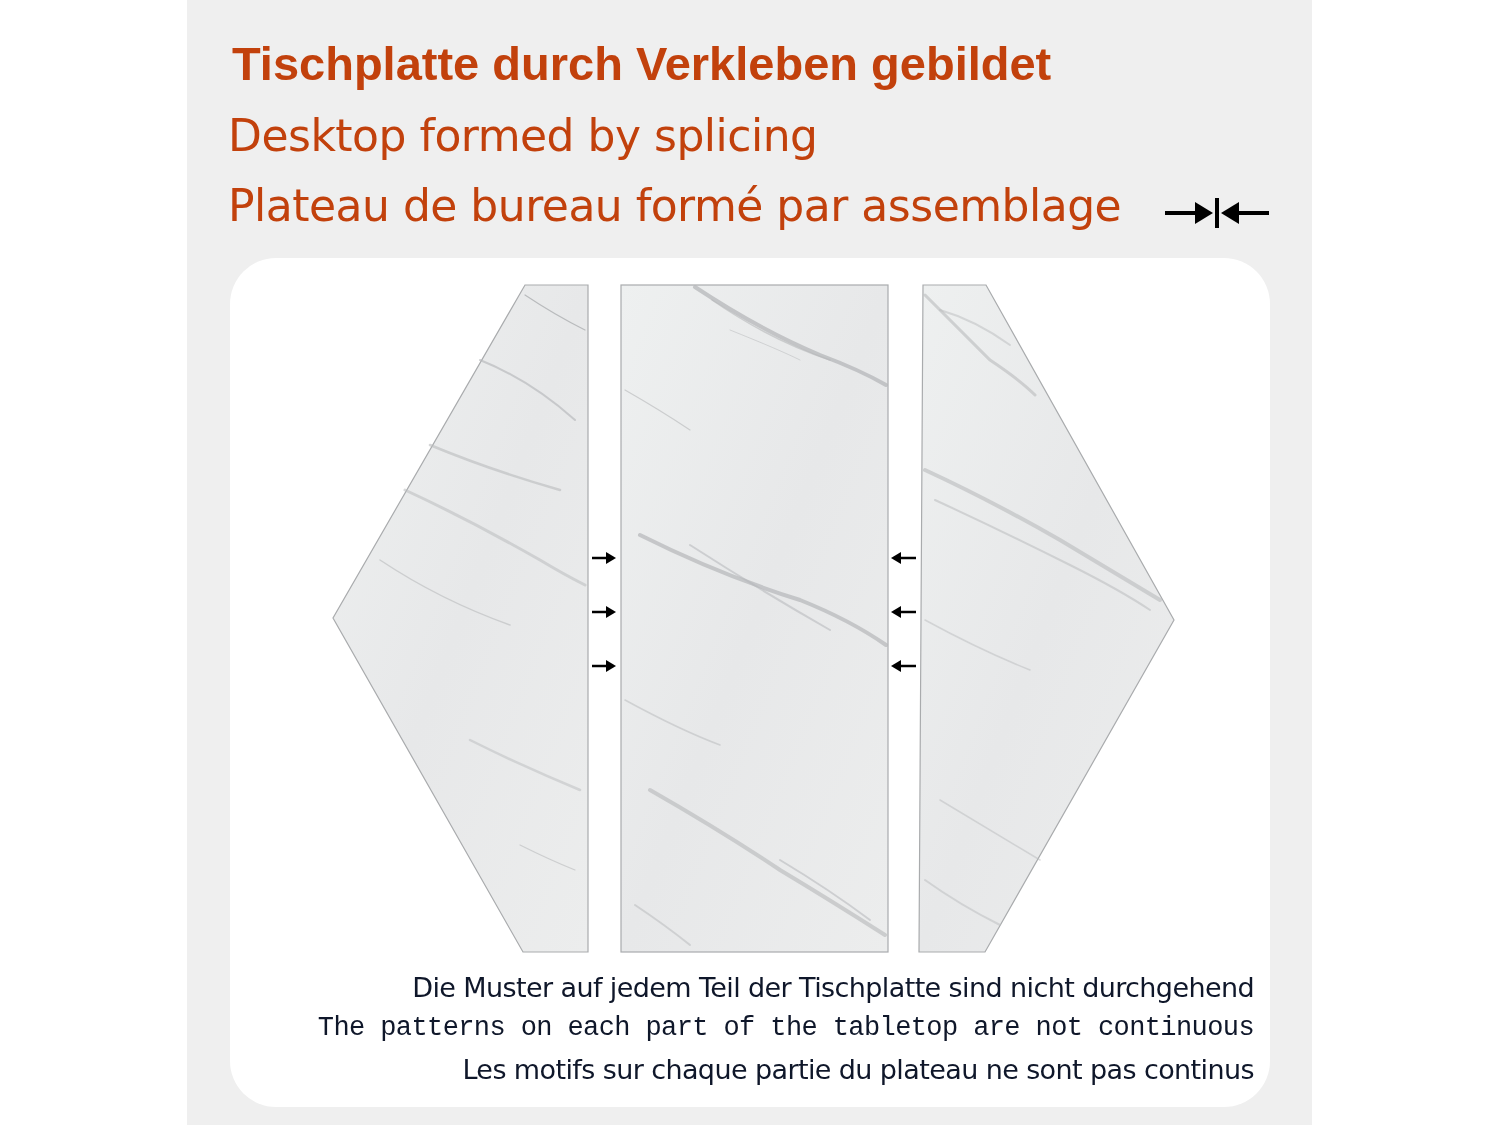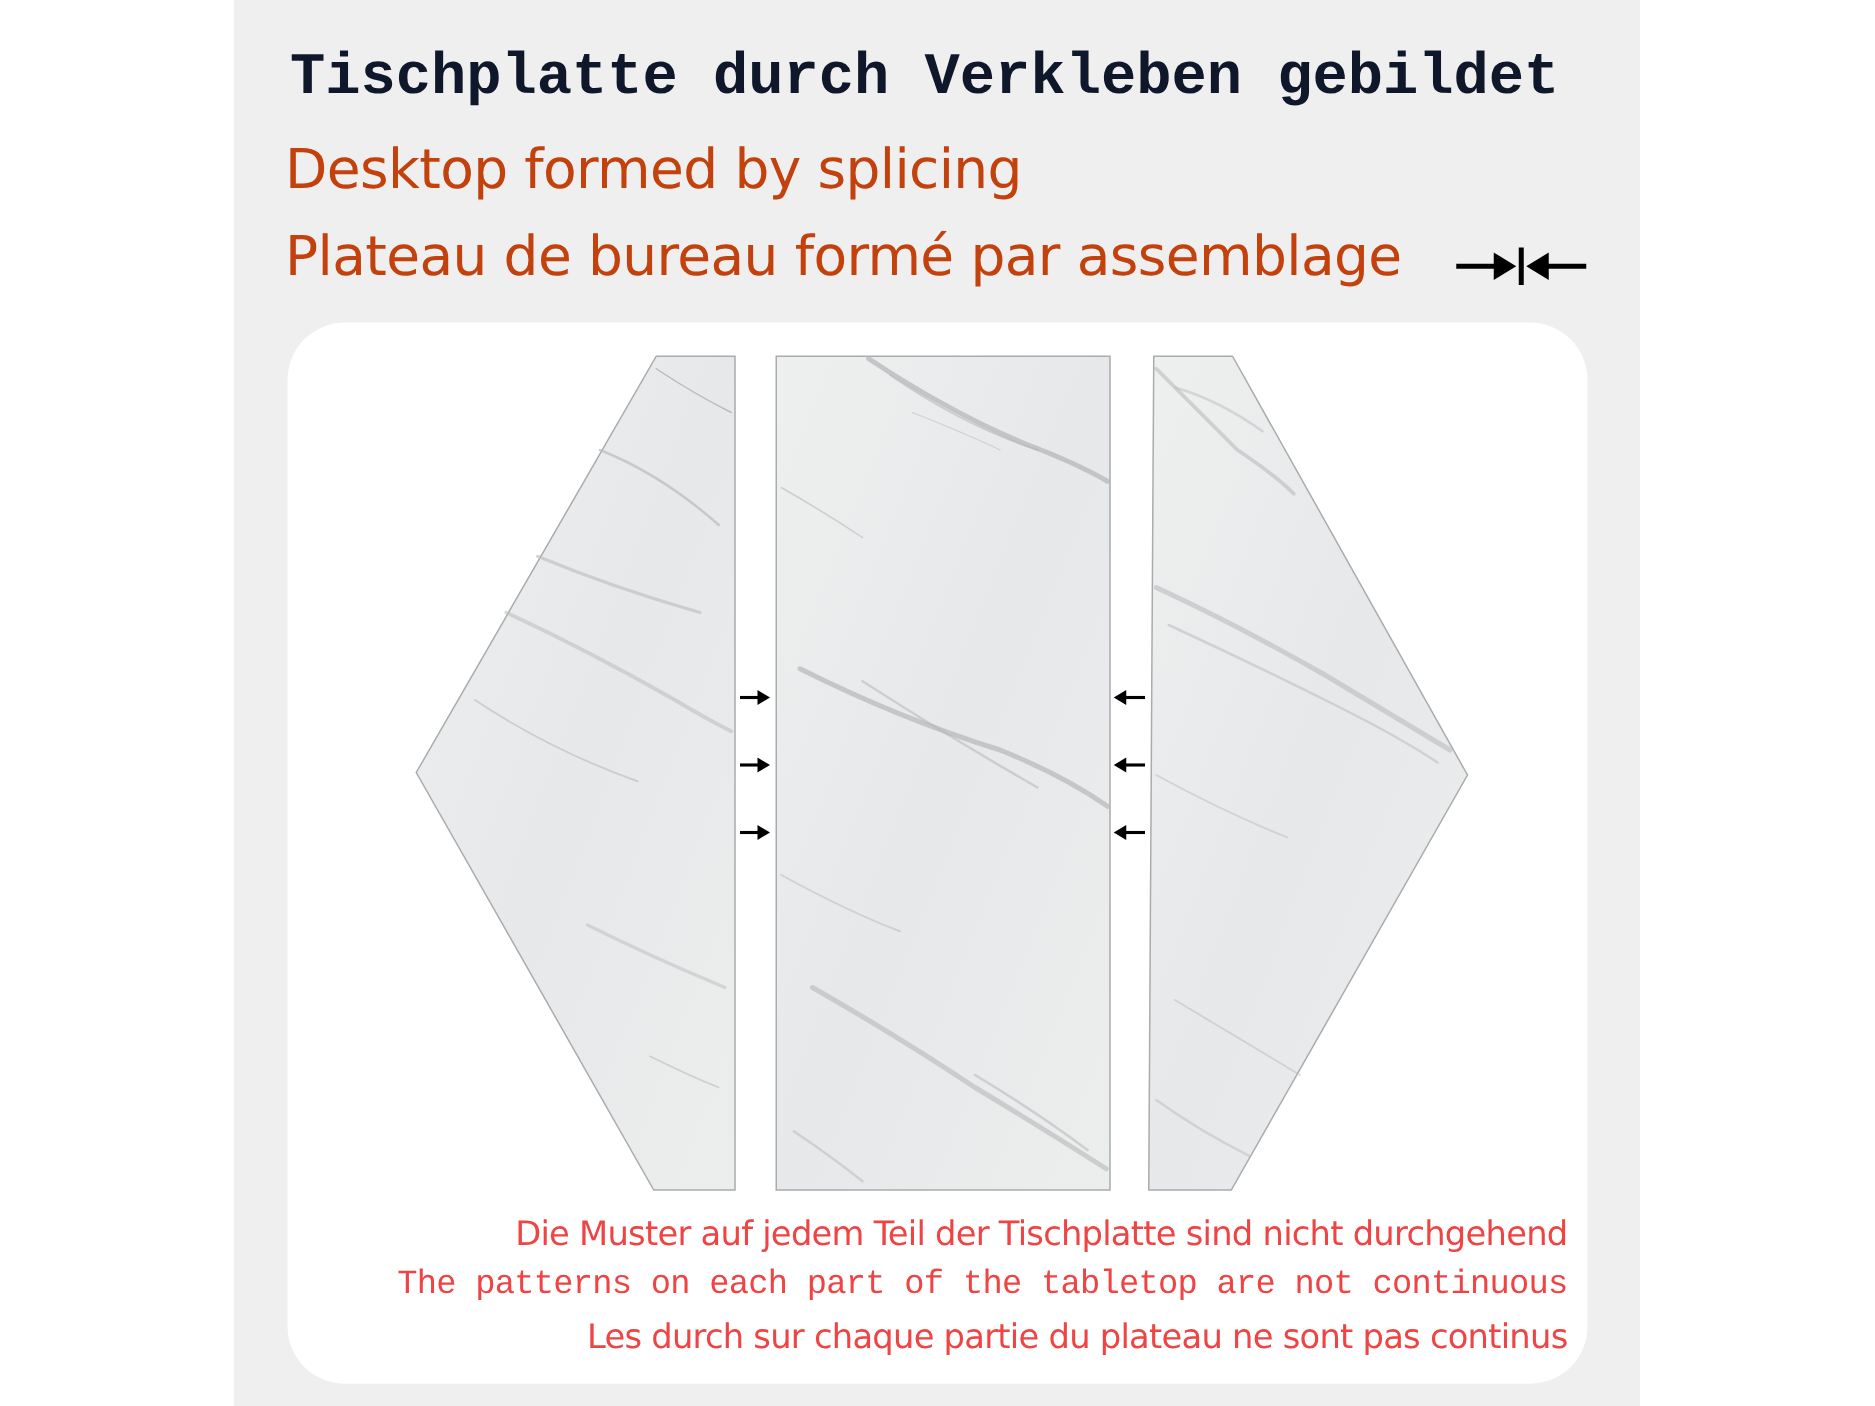--- a/index.html
+++ b/index.html
@@ -5,22 +5,22 @@
     * { margin: 0; padding: 0; box-sizing: border-box; }
     html, body { width: 1500px; height: 1125px; background: #ffffff; overflow: hidden; }
     body { position: relative; font-family: "Liberation Sans", "DejaVu Sans", sans-serif; }
 
     .panel {
       position: absolute; left: 187px; top: 0; width: 1125px; height: 1125px;
       background: #efefef;
     }
     .title {
       position: absolute; left: 232px; top: 36px;
-      font-family: Liberation Mono, monospace;
-      font-weight: bold; font-size: 47px; color: #0f172a; letter-spacing: 0px;
+      font-family: Liberation Sans, sans-serif;
+      font-weight: bold; font-size: 47px; color: #c2410c; letter-spacing: 0px;
       white-space: nowrap;
     }
     .subtitle {
       position: absolute; left: 228px;
       font-family: "DejaVu Sans", sans-serif;
       font-size: 44px; color: #c2410c; white-space: nowrap; letter-spacing: -0.5px;
     }
     .subtitle.en { top: 110px; }
     .subtitle.fr { top: 180px; }
 
@@ -32,21 +32,21 @@
       position: absolute; left: 230px; top: 258px; width: 1040px; height: 849px;
       background: #ffffff; border-radius: 46px;
     }
     .pieces {
       position: absolute; left: 0; top: 0; width: 1500px; height: 1125px;
     }
 
     .note {
       position: absolute; right: 246px;
       font-family: "DejaVu Sans", sans-serif;
-      font-size: 27px; color: #ef4444; white-space: nowrap; text-align: center;
+      font-size: 27px; color: #0f172a; white-space: nowrap; text-align: center;
       letter-spacing: -0.6px;
     }
     .note.de { top: 972px; }
     .note.en { top: 1013px; font-family: Liberation Mono, monospace; }
     .note.fr { top: 1054px; }
   </style>
 </head>
 <body>
 
 <div class="panel"></div>
@@ -142,13 +142,13 @@
     </g>
     <g>
       <line x1="899" y1="666" x2="916" y2="666" stroke-width="2.5"></line>
       <polygon points="901,660 891,666 901,672" stroke="none"></polygon>
     </g>
   </g>
 </svg>
 
 <div class="note de">Die Muster auf jedem Teil der Tischplatte sind nicht durchgehend</div>
 <div class="note en">The patterns on each part of the tabletop are not continuous</div>
-<div class="note fr">Les durch sur chaque partie du plateau ne sont pas continus</div>
+<div class="note fr">Les motifs sur chaque partie du plateau ne sont pas continus</div>
 
 </body></html>

